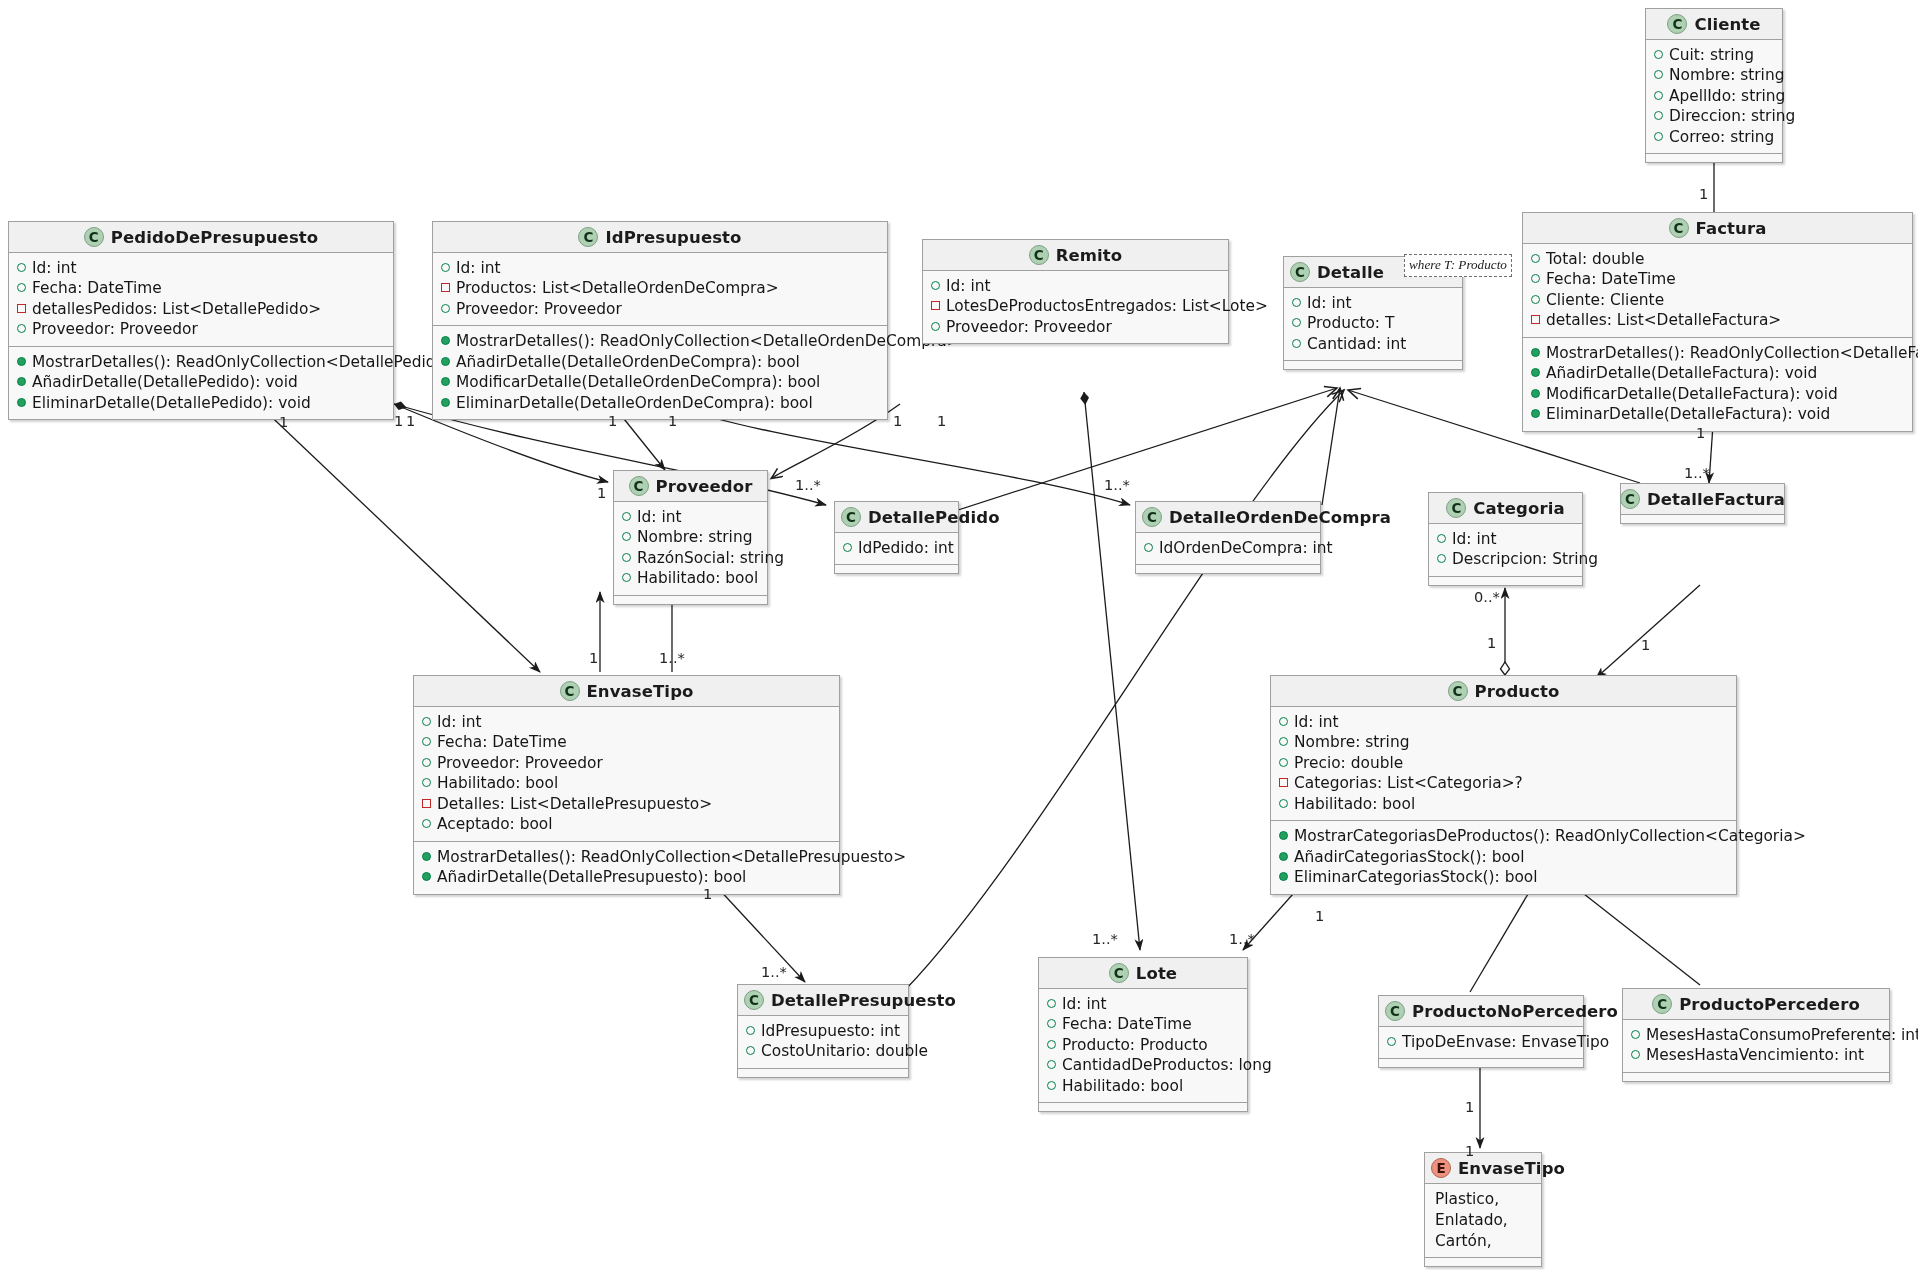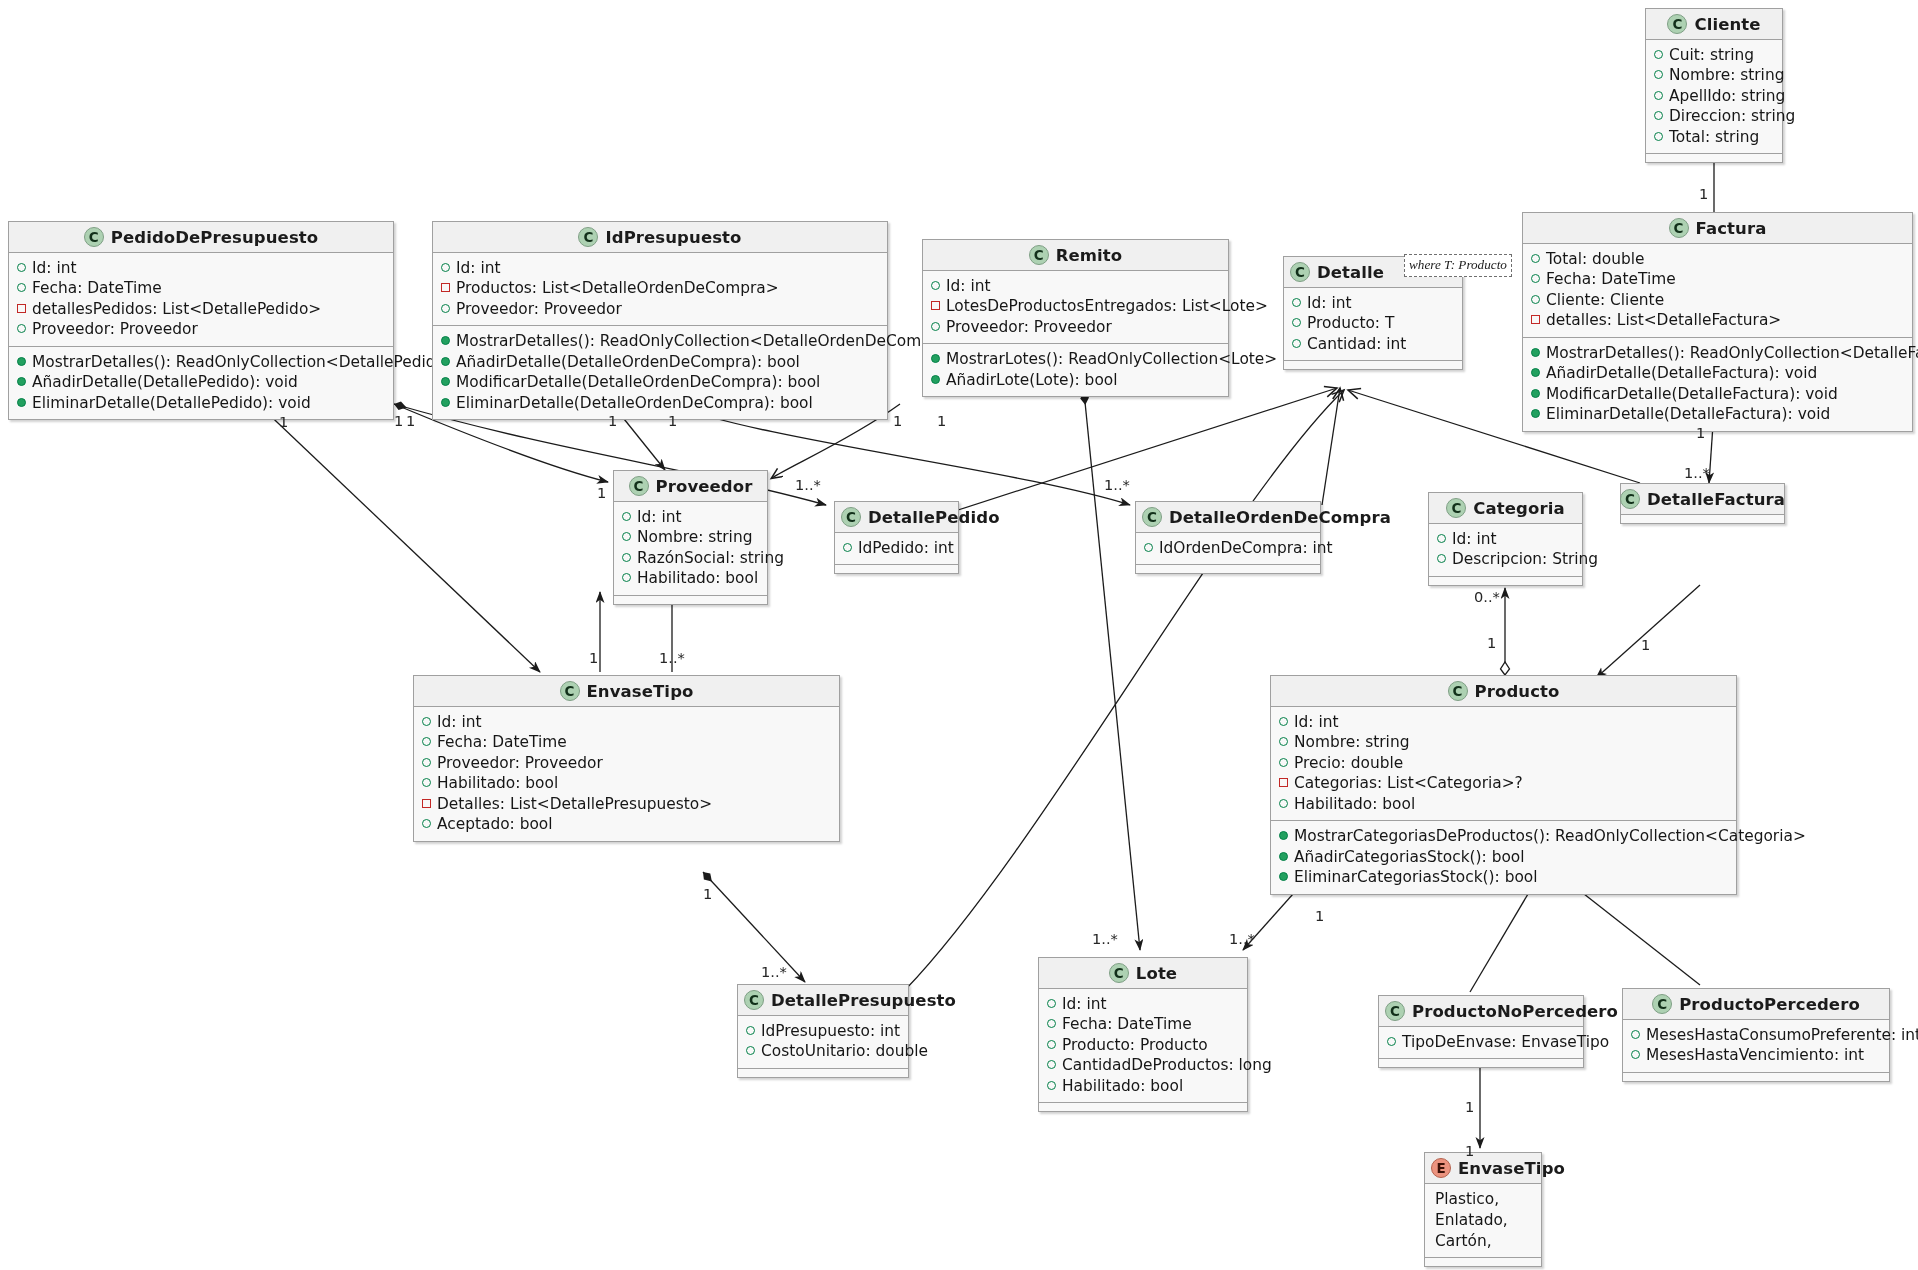--- a/index.html
+++ b/index.html
@@ -220,21 +220,21 @@
       <div class="row">
           <span class="bullet b-pub-f"></span>
           <span>ApellIdo: string</span>
         </div>
       <div class="row">
           <span class="bullet b-pub-f"></span>
           <span>Direccion: string</span>
         </div>
       <div class="row">
           <span class="bullet b-pub-f"></span>
-          <span>Total: string</span>
+          <span>Correo: string</span>
         </div>
     </div>
     <div class="sect empty"></div>
   </div>
 
   <div class="umlbox" style="left:1522px; top:212px; width:391px;">
     <div class="hdr">
       <span class="stereo cls">C</span>
       <span class="cname">Factura</span>
     </div>
@@ -366,30 +366,20 @@
         </div>
       <div class="row">
           <span class="bullet b-priv-f"></span>
           <span>LotesDeProductosEntregados: List&lt;Lote&gt;</span>
         </div>
       <div class="row">
           <span class="bullet b-pub-f"></span>
           <span>Proveedor: Proveedor</span>
         </div>
     </div>
-    <div class="sect">
-      <div class="row">
-          <span class="bullet b-pub-m"></span>
-          <span>MostrarLotes(): ReadOnlyCollection&lt;Lote&gt;</span>
-        </div>
-      <div class="row">
-          <span class="bullet b-pub-m"></span>
-          <span>AñadirLote(Lote): bool</span>
-        </div>
-    </div>
   </div>
 
   <div class="umlbox" style="left:1283px; top:256px; width:180px;">
     <div class="hdr tight">
       <span class="stereo cls">C</span>
       <span class="cname">Detalle</span>
     </div>
     <div class="sect">
       <div class="row">
           <span class="bullet b-pub-f"></span>
@@ -510,20 +500,30 @@
           <span class="bullet b-pub-f"></span>
           <span>Habilitado: bool</span>
         </div>
       <div class="row">
           <span class="bullet b-priv-f"></span>
           <span>Detalles: List&lt;DetallePresupuesto&gt;</span>
         </div>
       <div class="row">
           <span class="bullet b-pub-f"></span>
           <span>Aceptado: bool</span>
+        </div>
+    </div>
+    <div class="sect">
+      <div class="row">
+          <span class="bullet b-pub-m"></span>
+          <span>MostrarDetalles(): ReadOnlyCollection&lt;DetallePresupuesto&gt;</span>
+        </div>
+      <div class="row">
+          <span class="bullet b-pub-m"></span>
+          <span>AñadirDetalle(DetallePresupuesto): bool</span>
         </div>
     </div>
   </div>
 
   <div class="umlbox" style="left:1270px; top:675px; width:467px;">
     <div class="hdr">
       <span class="stereo cls">C</span>
       <span class="cname">Producto</span>
     </div>
     <div class="sect">

